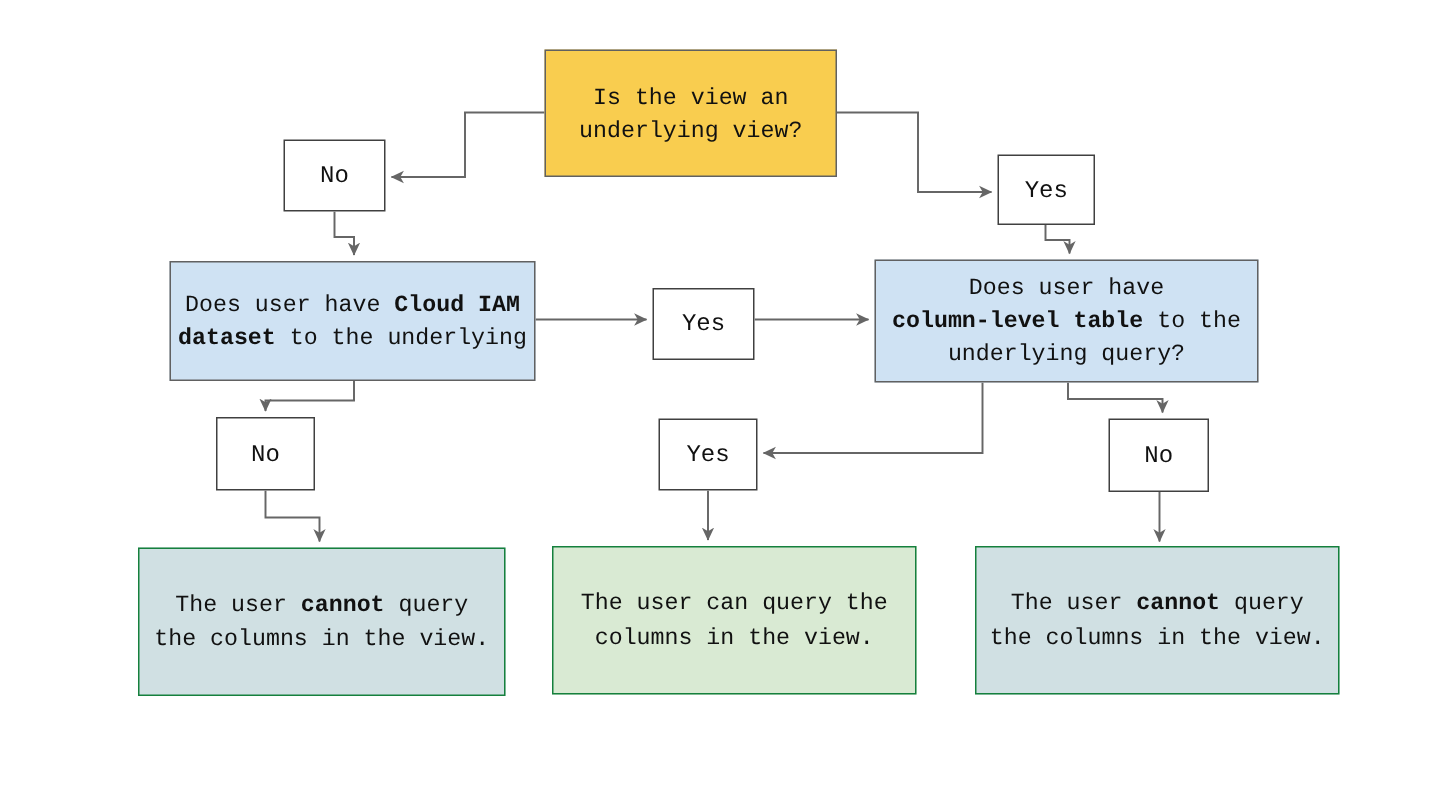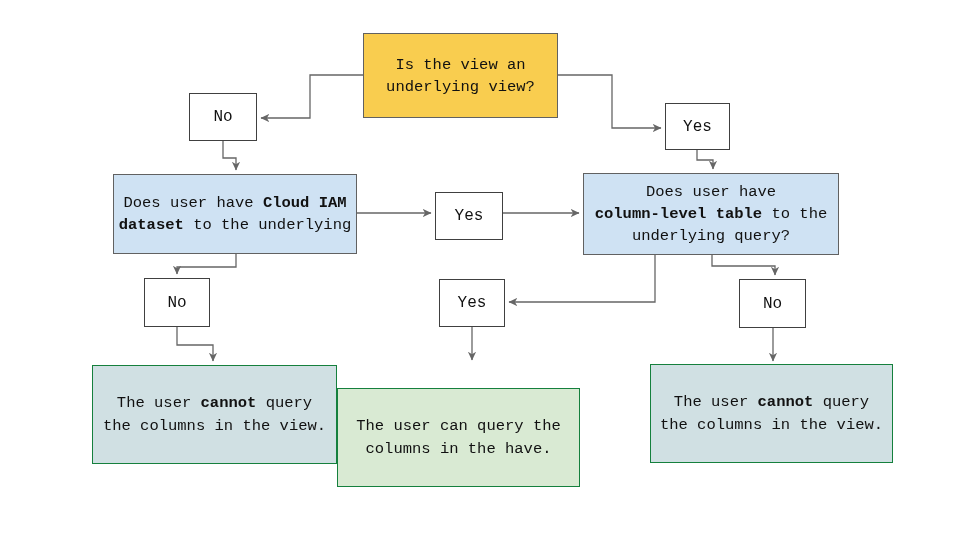--- a/index.html
+++ b/index.html
@@ -110,20 +110,20 @@
   <div class="node small" style="left: 439px; top: 279px; width: 66px; height: 48px; background-color: rgb(255, 255, 255);">
     <span>Yes</span>
   </div>
   <div class="node small" style="left: 739px; top: 279px; width: 67px; height: 49px; background-color: rgb(255, 255, 255);">
     <span>No</span>
   </div>
 
   <div class="node result" style="left: 92px; top: 365px; width: 245px; height: 99px; background-color: rgb(208, 224, 227);">
     <div class="txt"><span>The user </span><b>cannot</b><span> query</span><br><span>the columns in the view.</span></div>
   </div>
-  <div class="node result" style="left: 337px; top: 364px; width: 243px; height: 99px; background-color: rgb(217, 234, 211); margin-top: 24px;">
-    <div class="txt"><span>The user can query the</span><br><span>columns in the have.</span></div>
+  <div class="node result" style="left: 368px; top: 364px; width: 243px; height: 99px; background-color: rgb(217, 234, 211);">
+    <div class="txt"><span>The user can query the</span><br><span>columns in the view.</span></div>
   </div>
   <div class="node result" style="left: 650px; top: 364px; width: 243px; height: 99px; background-color: rgb(208, 224, 227);">
     <div class="txt"><span>The user </span><b>cannot</b><span> query</span><br><span>the columns in the view.</span></div>
   </div>
 
 </div>
 
 </body></html>

